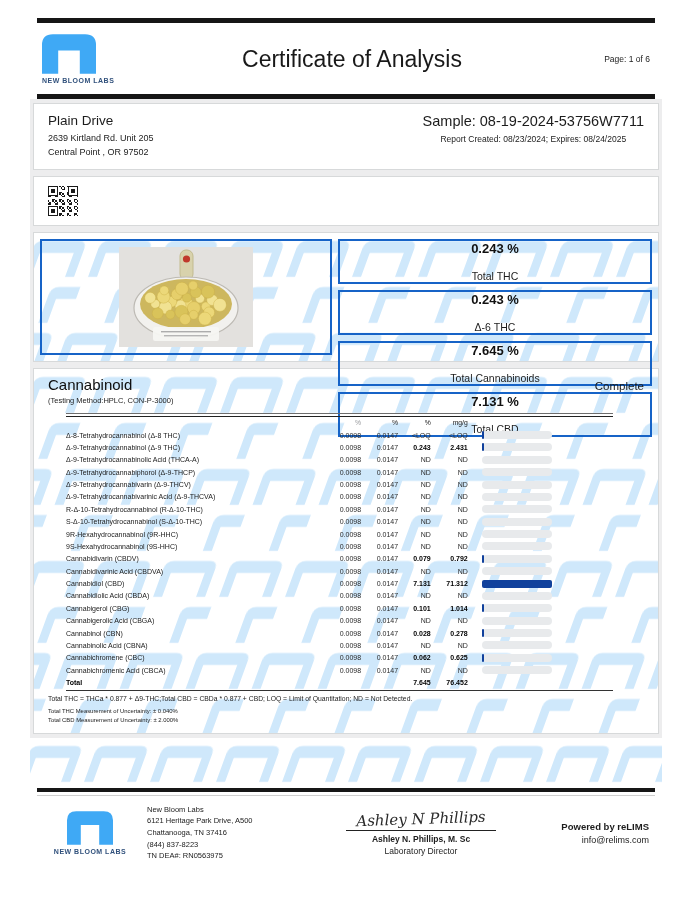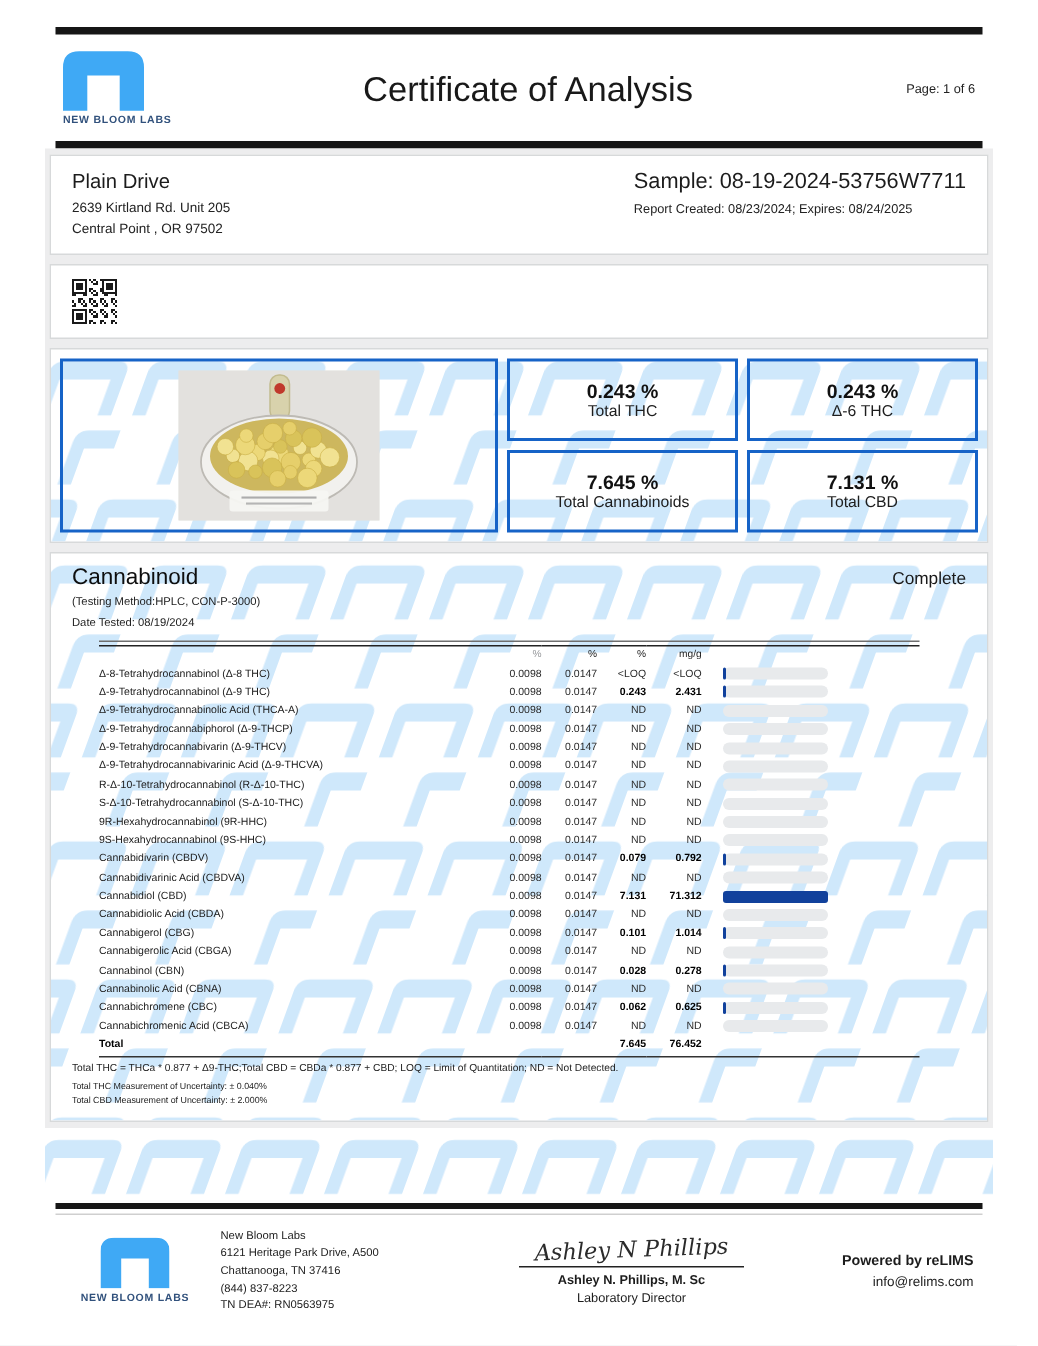--- a/index.html
+++ b/index.html
@@ -18,35 +18,35 @@
   .bname{font-size:7px;letter-spacing:.5px;color:#31517c;font-weight:700;margin-top:3px}
   .title{flex:1;text-align:center;font-size:23px;font-weight:400;color:#191919}
   .pagelabel{width:92px;text-align:right;font-size:8.5px;color:#222}
 
   
   .cards{background:#ededee;padding:4px 3px;display:flex;flex-direction:column;gap:6px}
   .card{background:#fff;border:1px solid #d7d9da;position:relative}
   .card.client{display:flex;justify-content:space-between;padding:9px 14px;min-height:36px}
   .cname{font-size:13.5px;margin-bottom:4px}
   .caddr{font-size:9px;line-height:1.55;color:#222}
-  .sampleblock{text-align:left}
+  .sampleblock{text-align:center}
   .sampleid{font-size:14.5px;font-weight:500;margin-bottom:4px}
   .sampmeta{font-size:8.5px;line-height:1.55;color:#222}
   .card.lot{display:flex;justify-content:space-between;align-items:center;padding:6px 14px;min-height:36px}
   .lottitle{font-size:12px;margin-bottom:3px}
   .lotsub{font-size:8.5px}
 
   .card.summary{height:116px;padding:6px}
   .sumrow{position:relative;display:flex;gap:6px;height:100%;z-index:1}
   .photobox{width:288px;border:2px solid #1663C7;display:flex;align-items:center;justify-content:center}
   .photo{width:134px;height:100px;background:#e3e1de}
-  .metrics{flex:1;display:grid;grid-template-columns:1fr 1fr;grid-template-rows:1fr 1fr;gap:6px}
+  .metrics{flex:1;display:grid;grid-template-columns:1fr;grid-template-rows:1fr 1fr;gap:6px}
   .metric{border:2px solid #1663C7;display:flex;flex-direction:column;align-items:center;justify-content:center}
   .mval{font-size:13px;font-weight:700;color:#111}
-  .mlabel{font-size:10.5px;margin-top:0;color:#1d1d1d}
+  .mlabel{font-size:10.5px;margin-top:14px;color:#1d1d1d}
 
   
   .card.cannab{padding:7px 14px 8px}
   .cn-inner{position:relative;z-index:1}
   .cn-head{display:flex;justify-content:space-between;align-items:baseline}
   .cn-title{font-size:15px;font-weight:400;color:#0e0e0e}
   .cn-status{font-size:11.5px;color:#1a1a1a}
   .cn-meta{font-size:7.5px;line-height:1.6;color:#222;margin-top:2px}
   .tblwrap{margin:6px 0 0 18px;width:547px;border-top:1px solid #6e6e6e;padding-top:2px}
   table{border-collapse:collapse;width:100%;font-size:7px;border-top:1.5px solid #222}
@@ -394,21 +394,20 @@
     <div class="card cannab">
       <svg class="wm">
           <rect width="100%" height="100%" fill="url(#wm)"></rect>
         </svg>
       <div class="cn-inner">
         <div class="cn-head">
           <div class="cn-title">Cannabinoid</div>
           <div class="cn-status">Complete</div>
         </div>
         <div class="cn-meta">(Testing Method:HPLC, CON-P-3000)</div>
-        <div class="cn-meta">Date Tested: 08/19/2024</div>
 
         <div class="tblwrap">
           <table>
             <thead>
               <tr class="units">
                 <td></td>
                 <td class="ta-r gray">%</td>
                 <td class="ta-r">%</td>
                 <td class="ta-r">%</td>
                 <td class="ta-r">mg/g</td>

